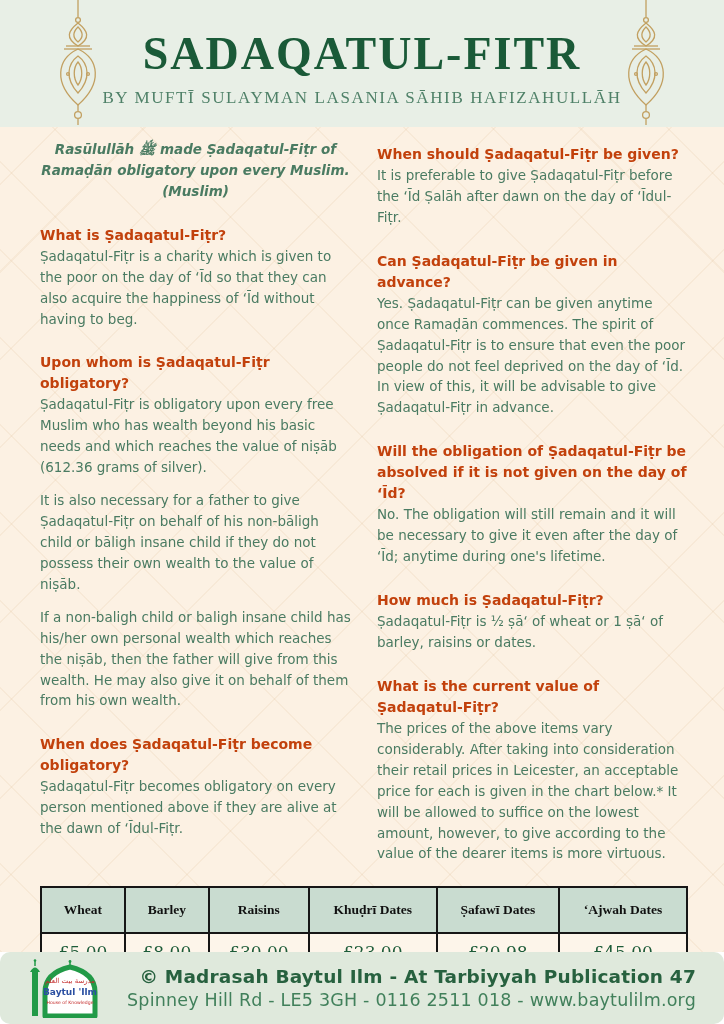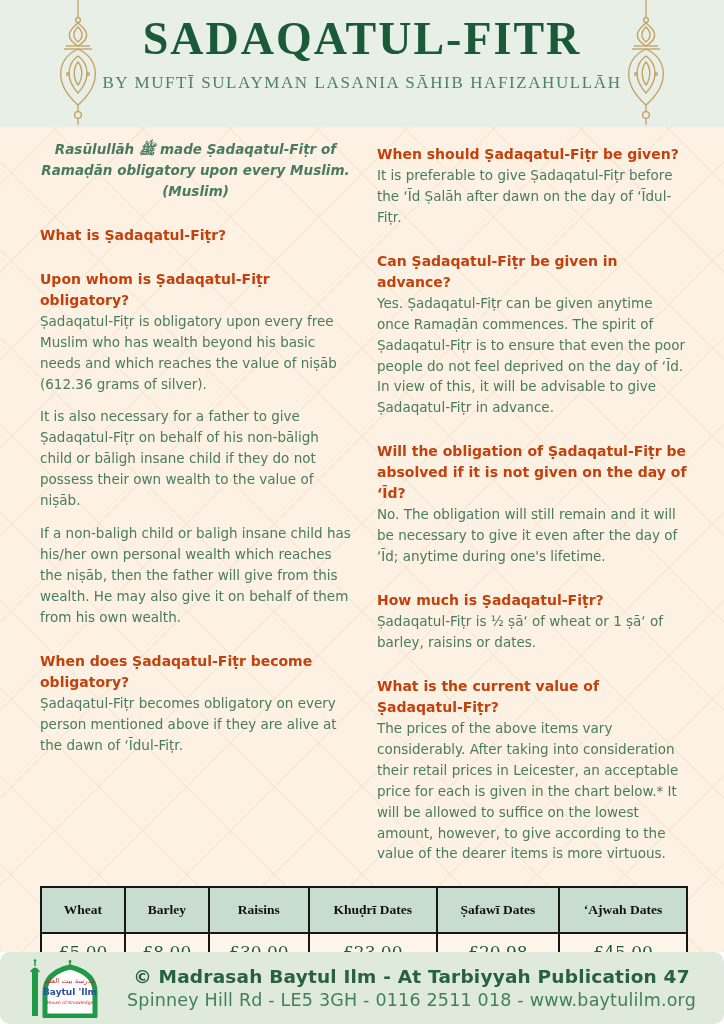--- a/index.html
+++ b/index.html
@@ -9,21 +9,21 @@
     display:flex; flex-direction:column; overflow:hidden;
     font-family:"DejaVu Sans","Liberation Sans",sans-serif;
   }
 
   
   .header {
     height:127px; background:#e8efe6; position:relative;
     text-align:center; flex:0 0 auto;
   }
   .header h1 {
-    padding-top:16px;
+    padding-top:31px;
     font-family:"Liberation Serif","DejaVu Serif",serif;
     font-weight:700; font-size:46px; line-height:1;
     letter-spacing:2px; color:#1a5a38;
   }
   .header .subtitle {
     margin-top:11px;
     font-family:"Liberation Serif","DejaVu Serif",serif;
     font-size:17px; letter-spacing:1.6px; color:#4f8168;
   }
   .ornament { position:absolute; top:0; }
@@ -77,21 +77,21 @@
   .footnote {
     position:relative; text-align:center; margin-top:7px;
     font-size:12px; color:#2b2b2b;
   }
 
   
   .footer {
     flex:0 0 72px; background:#dfe9dc;
     display:flex; align-items:center; justify-content:center; gap:15px;border-radius:10px;
   }
-  .footer-text { text-align:center; }
+  .footer-text { text-align:right; }
   .footer-line1 { font-weight:700; font-size:18.5px; color:#27613f; letter-spacing:0.2px; }
   .footer-line2 { font-size:17.5px; color:#41805b; margin-top:3px; letter-spacing:0.2px; }
 </style>
 </head>
 <body>
 
 <div class="page">
 
   <header class="header">
     <svg class="ornament left" width="92" height="126" viewBox="0 0 92 126" aria-hidden="true">
@@ -136,20 +136,21 @@
     </svg>
   </header>
 
   <main class="main">
     <div class="pattern"></div>
 
     <div class="columns">
       <div class="col" id="col-left">
         <p class="intro">Rasūlullāh ﷺ made Ṣadaqatul-Fiṭr of Ramaḍān obligatory upon every Muslim. (Muslim)</p>
       <h3>What is Ṣadaqatul-Fiṭr?</h3>
+          <p>Ṣadaqatul-Fiṭr is a charity which is given to the poor on the day of ‘Īd so that they can also acquire the happiness of ‘Īd without having to beg.</p>
           <h3>Upon whom is Ṣadaqatul-Fiṭr obligatory?</h3>
           <p>Ṣadaqatul-Fiṭr is obligatory upon every free Muslim who has wealth beyond his basic needs and which reaches the value of niṣāb (612.36 grams of silver).</p>
           <p>It is also necessary for a father to give Ṣadaqatul-Fiṭr on behalf of his non-bāligh child or bāligh insane child if they do not possess their own wealth to the value of niṣāb.</p>
           <p>If a non-baligh child or baligh insane child has his/her own personal wealth which reaches the niṣāb, then the father will give from this wealth. He may also give it on behalf of them from his own wealth.</p>
           <h3>When does Ṣadaqatul-Fiṭr become obligatory?</h3>
           <p>Ṣadaqatul-Fiṭr becomes obligatory on every person mentioned above if they are alive at the dawn of ‘Īdul-Fiṭr.</p>
         </div>
       <div class="col" id="col-right">
           <h3>When should Ṣadaqatul-Fiṭr be given?</h3>
           <p>It is preferable to give Ṣadaqatul-Fiṭr before the ‘Īd Ṣalāh after dawn on the day of ‘Īdul-Fiṭr.</p>

